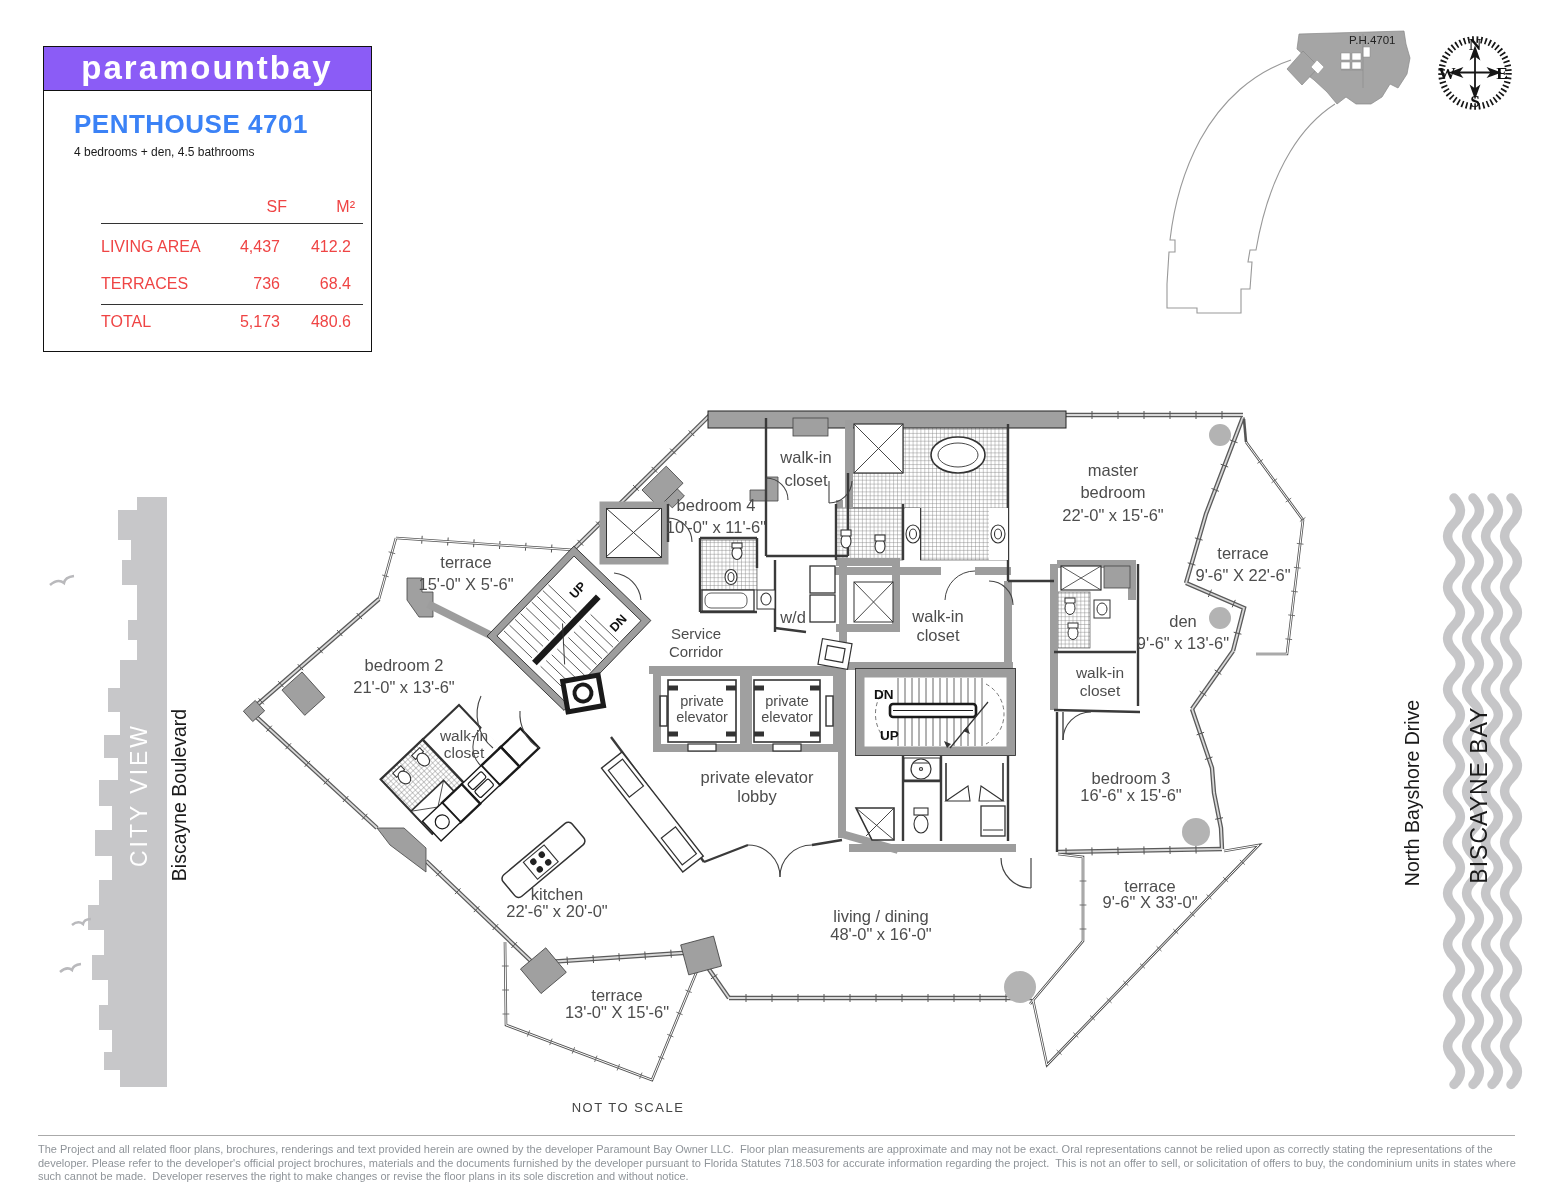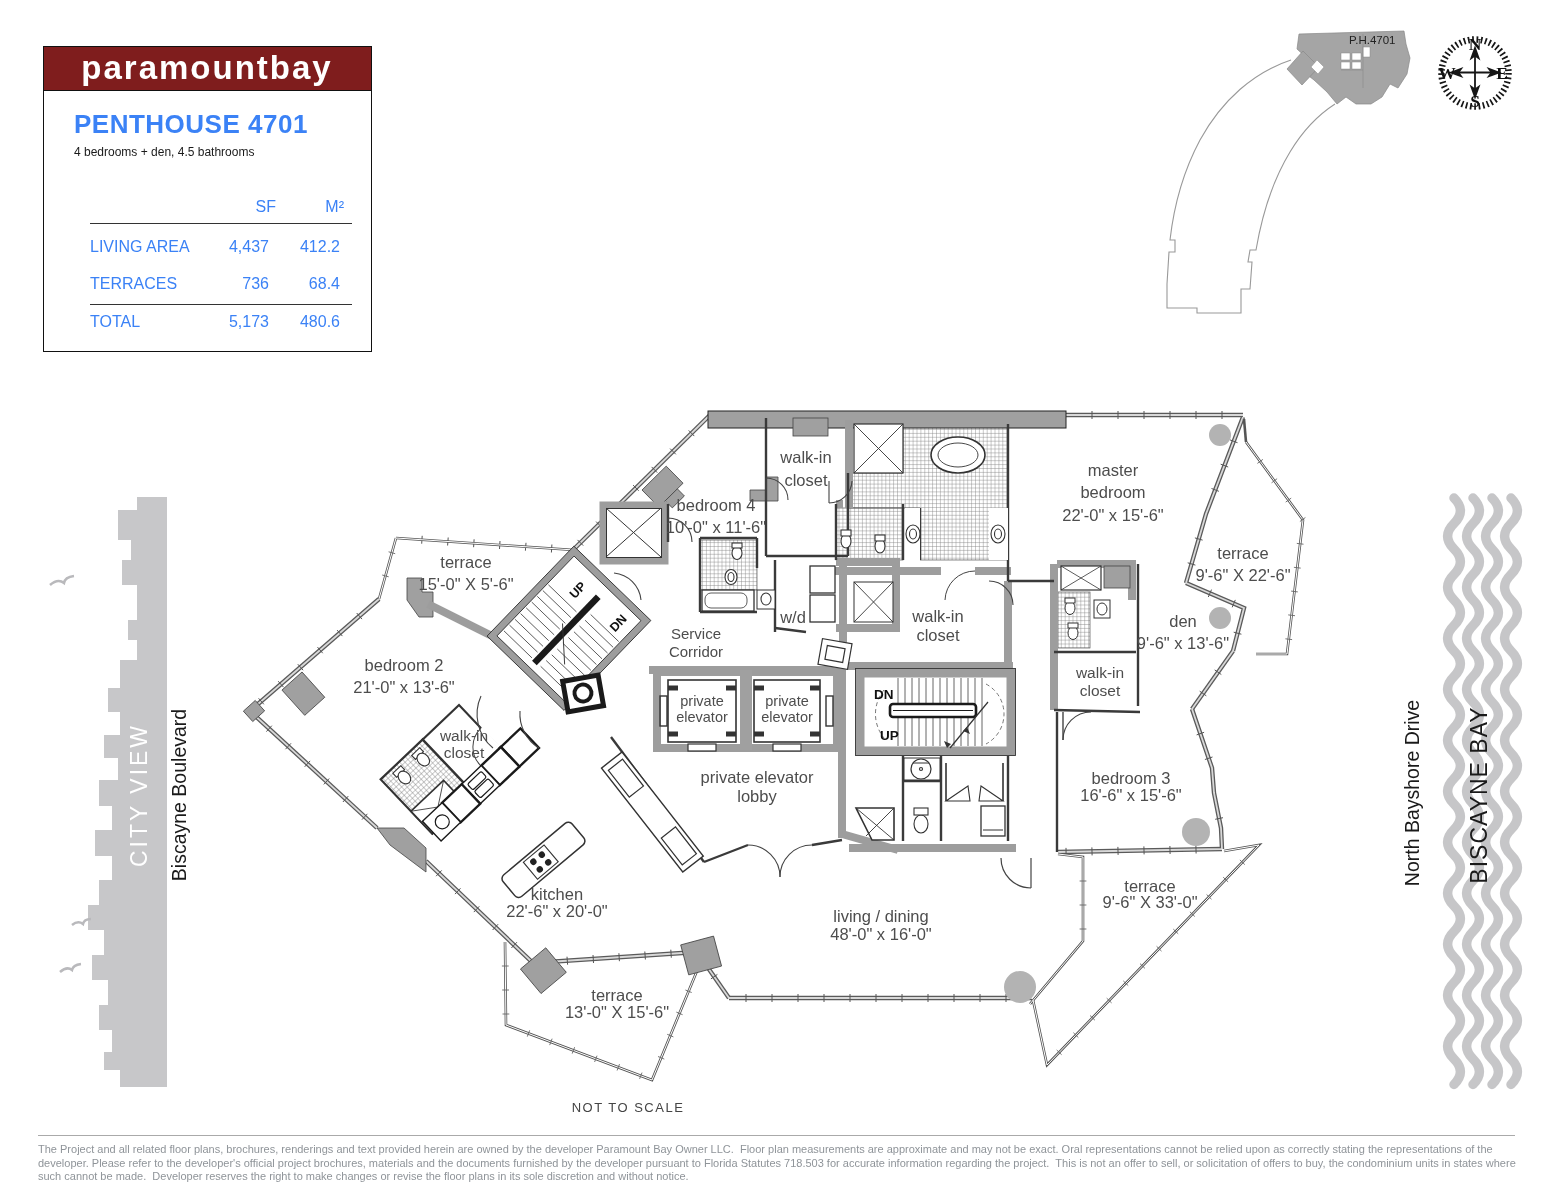--- a/index.html
+++ b/index.html
@@ -5,29 +5,29 @@
 html,body{margin:0;padding:0;background:#fff;}
 #page{position:relative;width:1553px;height:1200px;background:#fff;overflow:hidden;font-family:"Liberation Sans",sans-serif;}
 .abs{position:absolute;}
 </style>
 </head>
 <body>
 <div id="page">
 
 <div class="abs" style="left:43px;top:46px;width:327px;height:304px;border:1.5px solid #111;">
 
-  <div style="position:absolute;left:-1.5px;top:-1.5px;width:327px;height:43px;background:#7f1d1d;border:1.5px solid #111;display:flex;align-items:center;justify-content:center;">
+  <div style="position:absolute;left:-1.5px;top:-1.5px;width:327px;height:43px;background:#8b5cf6;border:1.5px solid #111;display:flex;align-items:center;justify-content:center;">
     <span style="color:#fff;font-size:33px;font-weight:bold;letter-spacing:2px;font-family:'Liberation Sans',sans-serif;">paramountbay</span>
   </div>
 
   <div style="position:absolute;left:30px;top:62px;font-size:26px;font-weight:bold;color:#3b82f6;letter-spacing:0.5px;">PENTHOUSE 4701</div>
 
   <div style="position:absolute;left:30px;top:98px;font-size:12px;color:#1a1a1a;">4 bedrooms + den, 4.5 bathrooms</div>
 
-  <div style="position:absolute;left:5px;top:0;width:327px;height:304px;font-size:16px;color:#3b82f6;">
+  <div style="position:absolute;left:16px;top:0;width:327px;height:304px;font-size:16px;color:#ef4444;">
     <span style="position:absolute;top:151px;right:100px;">SF</span>
     <span style="position:absolute;top:151px;right:32px;">M²</span>
     <div style="position:absolute;top:176px;left:41px;width:262px;border-top:1.5px solid #333;"></div>
     <span style="position:absolute;top:191px;left:41px;">LIVING AREA</span>
     <span style="position:absolute;top:191px;right:107px;">4,437</span>
     <span style="position:absolute;top:191px;right:36px;">412.2</span>
     <span style="position:absolute;top:228px;left:41px;">TERRACES</span>
     <span style="position:absolute;top:228px;right:107px;">736</span>
     <span style="position:absolute;top:228px;right:36px;">68.4</span>
     <div style="position:absolute;top:257px;left:41px;width:262px;border-top:1.5px solid #333;"></div>

